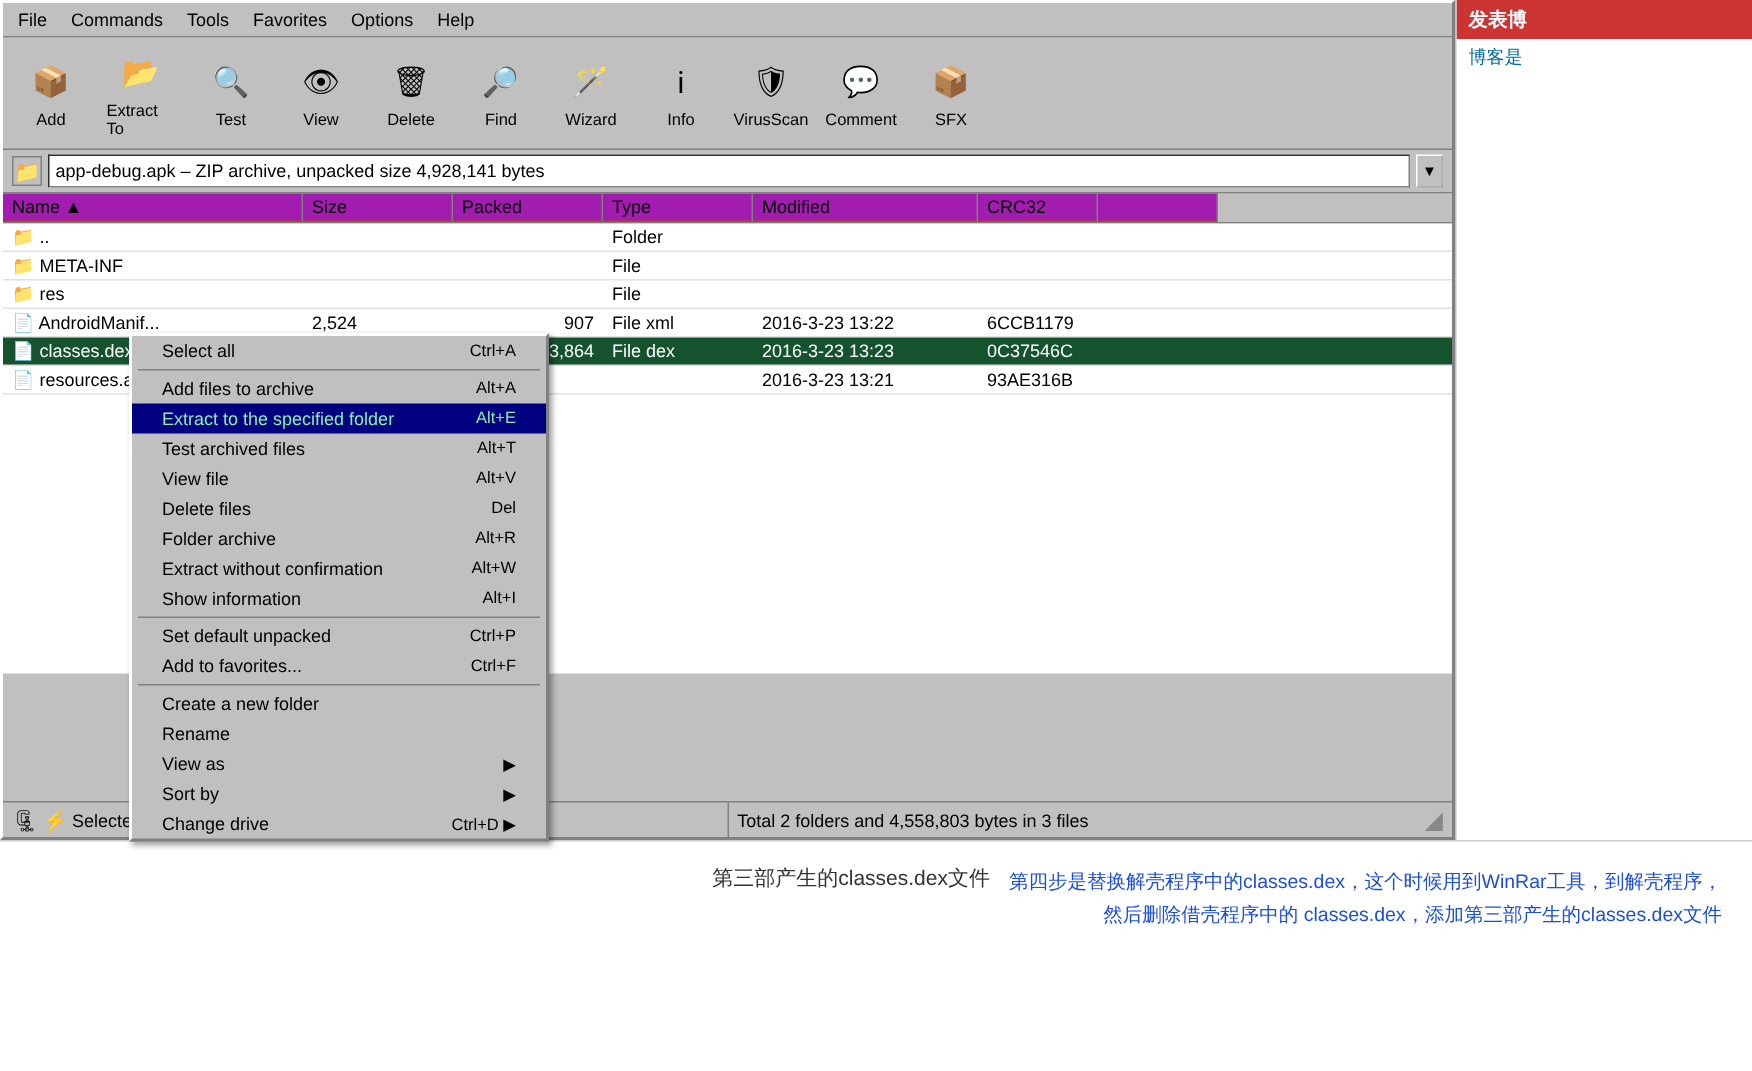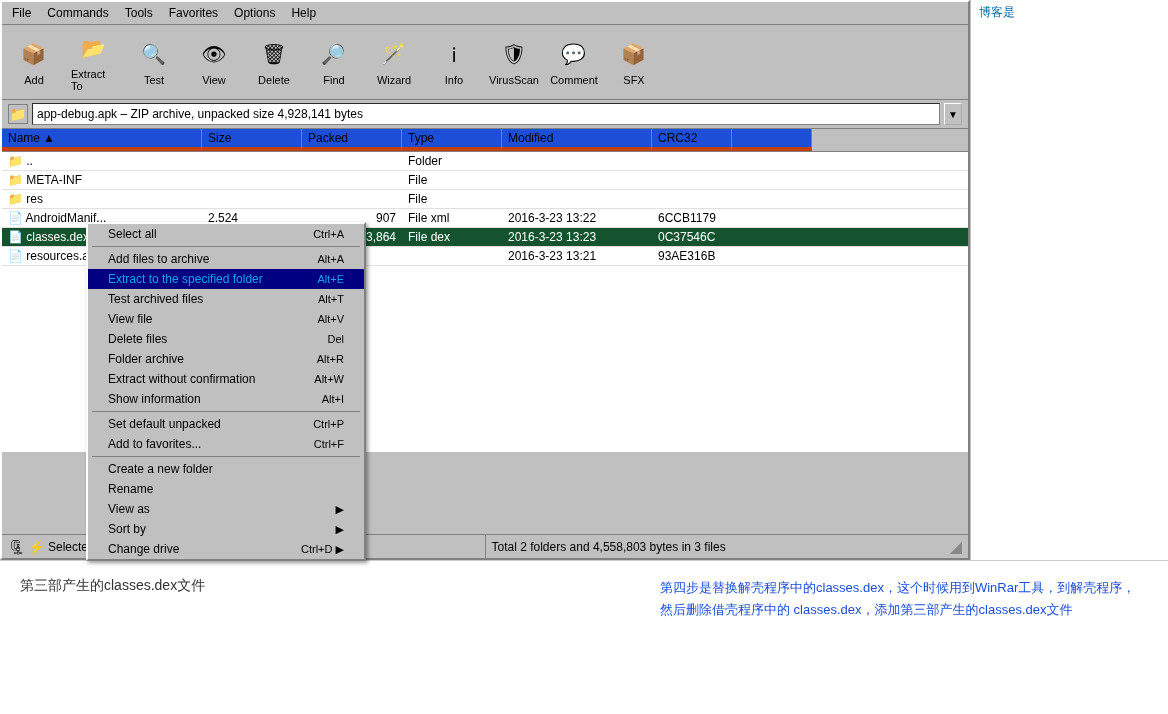--- a/index.html
+++ b/index.html
@@ -96,22 +96,22 @@
     
     .file-list-header {
       display: grid;
       grid-template-columns: 200px 100px 100px 100px 150px 80px 80px;
       background: #c0c0c0;
       border-bottom: 1px solid #808080;
     }
     .col-header {
       padding: 2px 6px;
       border-right: 1px solid #808080;
-      border-bottom: 4px solid #c2410c;
-      background: #1d4ed8;
+      border-bottom: 1px solid #c2410c;
+      background: #a21caf;
       font-size: 12px;
       cursor: pointer;
       display: flex; align-items: flex-start; gap: 3px;
     }
 
     .file-list {
       background: white;
       overflow-y: auto;
       height: 300px;
     }
@@ -170,21 +170,21 @@
       box-shadow: 2px 2px 4px rgba(0,0,0,0.4);
     }
     .ctx-item {
       padding: 3px 20px;
       font-size: 12px;
       cursor: pointer;
       display: flex;
       justify-content: space-between;
       align-items: center;
     }
-    .ctx-item.highlighted { background: #000080; color: #0ea5e9; }
+    .ctx-item.highlighted { background: #000080; color: #86efac; }
     .ctx-separator {
       height: 1px;
       background: #808080;
       margin: 2px 4px;
     }
     .ctx-shortcut { font-size: 11px; color: inherit; margin-left: 16px; }
 
     
     #blog-panel {
       position: absolute;
@@ -444,28 +444,31 @@
       </div>
       <div class="ctx-item">
         <span>Change drive</span>
         <span class="ctx-shortcut">Ctrl+D ▶</span>
       </div>
     </div>
 
 </div>
 
 <div id="blog-panel">
+  <div class="blog-header">
+    <span>发表博</span>
+  </div>
   <div class="blog-sidebar-label">
     <span>博客是</span>
   </div>
 
 </div>
 
 <div id="bottom-panel" style="position:absolute;top:560px;left:0;width:1168px;height:154px;background:white;border-top:1px solid #ccc;padding:16px 20px;">
-  <div style="display:flex; width:100%;">
+  <div style="display:flex; width:100%;text-align:right;">
     <div style="flex:0 0 640px;">
       <span style="font-size:14px;color:#333;">第三部产生的classes.dex文件</span>
     </div>
     <div style="flex:1;">
       <span style="font-size:13px;color:#1d4ed8;line-height:1.7;display:block;">第四步是替换解壳程序中的classes.dex，这个时候用到WinRar工具，到解壳程序，然后删除借壳程序中的 classes.dex，添加第三部产生的classes.dex文件</span>
     </div>
   </div>
 </div>
 
 </body></html>

